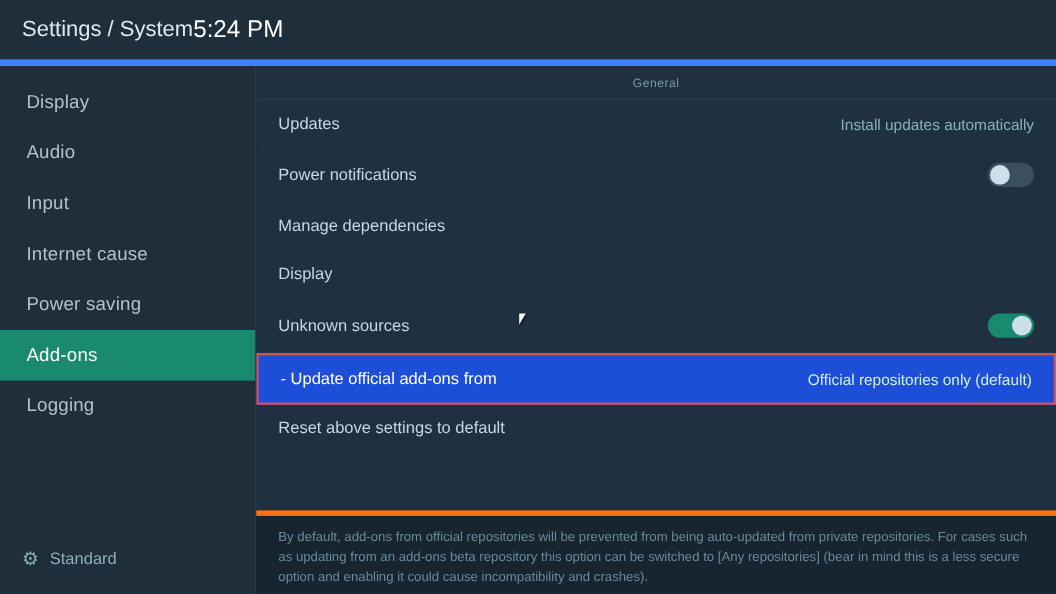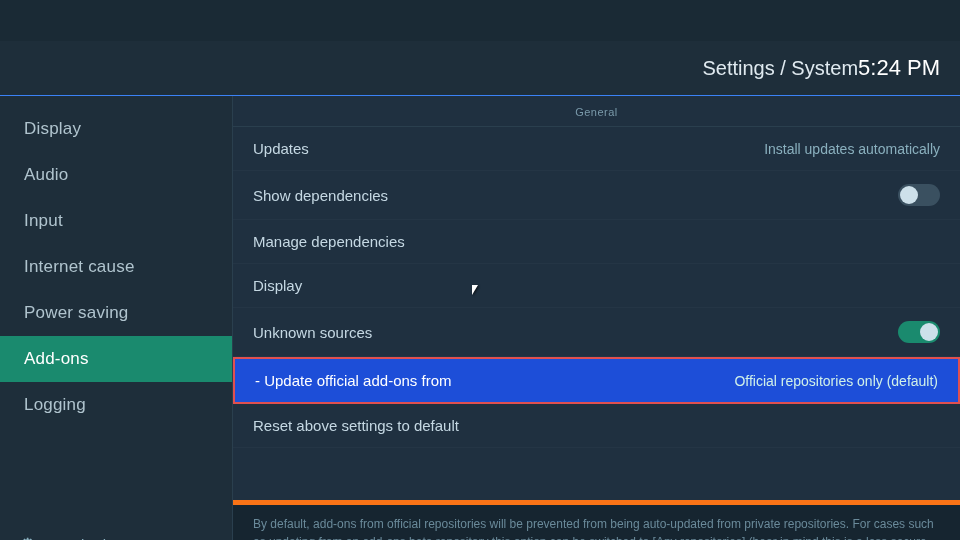--- a/index.html
+++ b/index.html
@@ -9,26 +9,25 @@
       background: #1a2a35;
       font-family: 'Segoe UI', Arial, sans-serif;
       color: #cdd9e0;
       overflow: hidden;
       position: relative;
     }
 
     
     .header {
       display: flex;
-      justify-content: flex-end;
+      justify-content: flex-start;
       align-items: center;
       padding: 14px 20px;
       background: #1e2e3a;
-      border-bottom: 1px solid #3b82f6;
-      margin-top: 41px;
+      border-bottom: 6px solid #3b82f6;
     }
     .header-title {
       font-size: 20px;
       color: #e0eaf0;
       font-weight: 400;
     }
     .header-time {
       font-size: 22px;
       color: #ffffff;
       font-weight: 300;
@@ -216,21 +215,21 @@
 
   <div class="main">
     <div class="section-header">General</div>
     <div class="settings-list">
 
     <div class="setting-row">
           <span class="setting-label">Updates</span>
           <span class="setting-value">Install updates automatically</span>
         </div>
         <div class="setting-row">
-          <span class="setting-label">Show dependencies</span>
+          <span class="setting-label">Power notifications</span>
           <div class="toggle off">
             <div class="toggle-knob"></div>
           </div>
         </div>
         <div class="setting-row">
           <span class="setting-label">Manage dependencies</span>
         </div>
         <div class="setting-row">
           <span class="setting-label">Display</span>
         </div>

